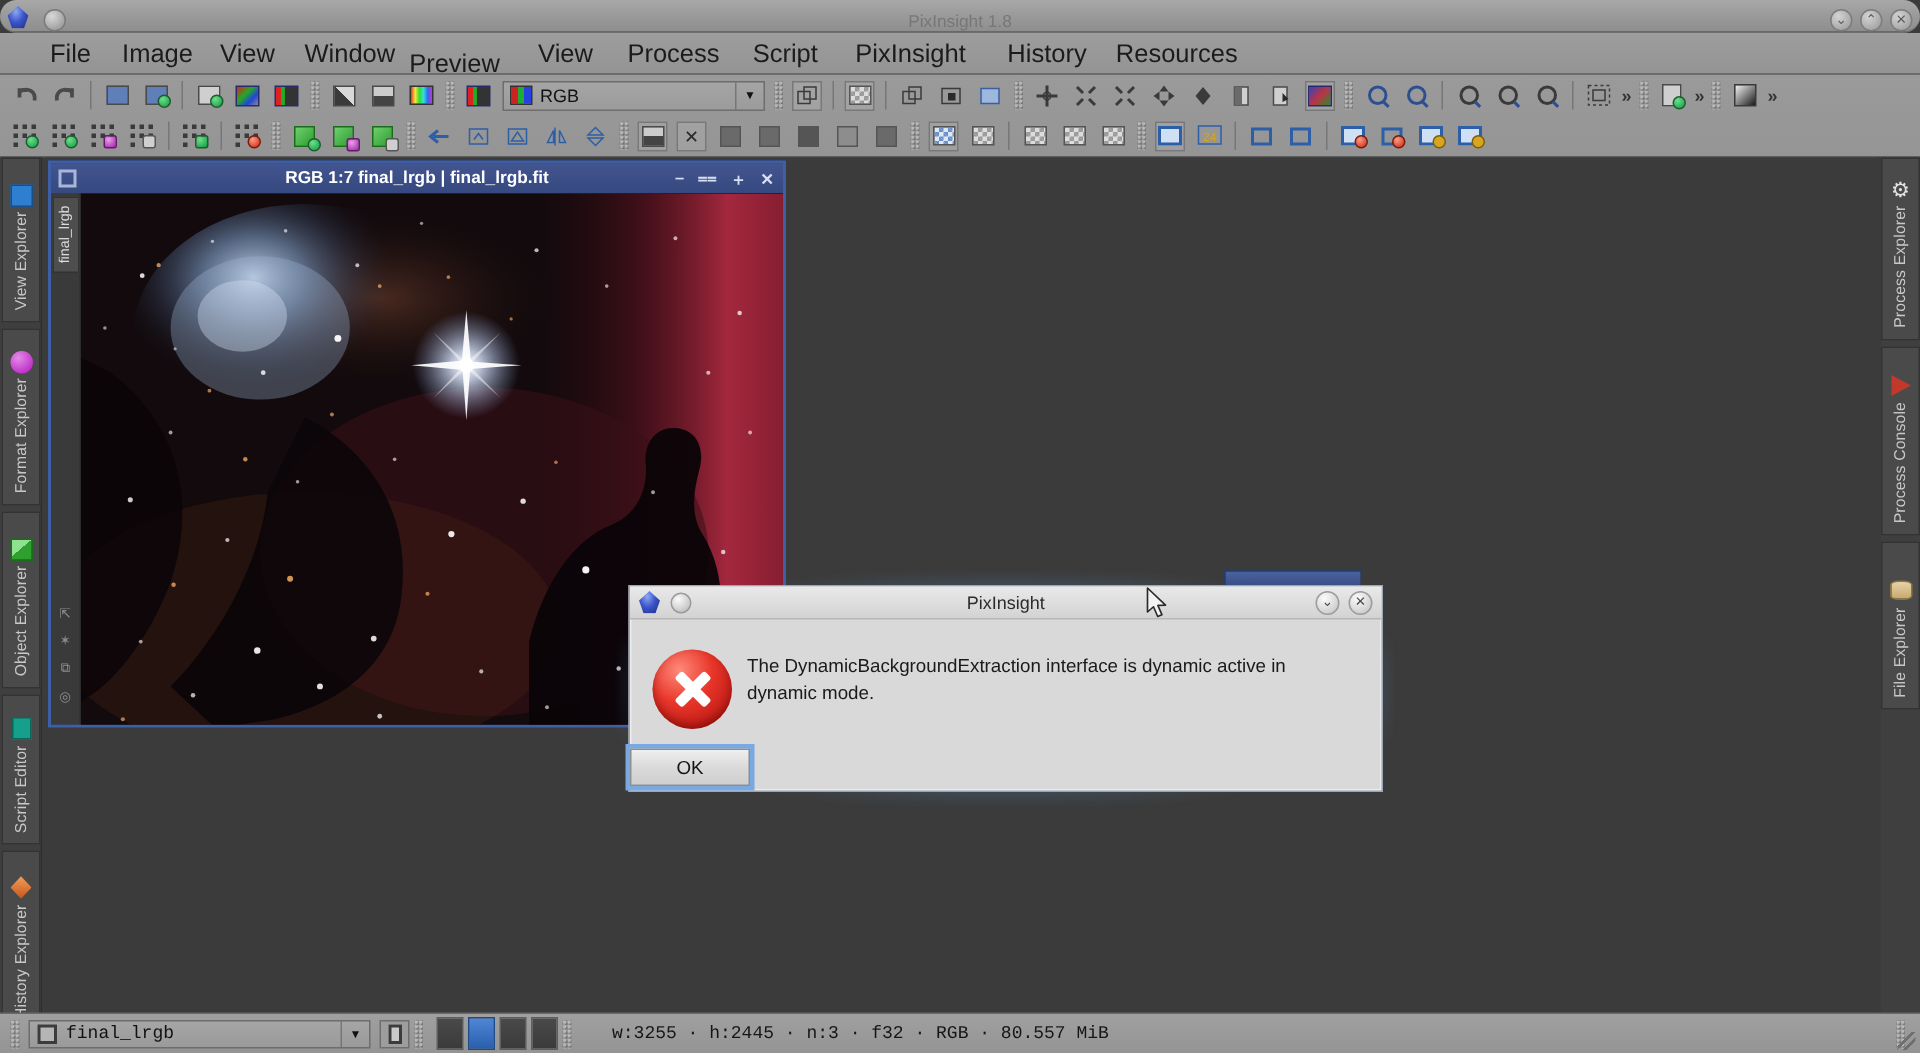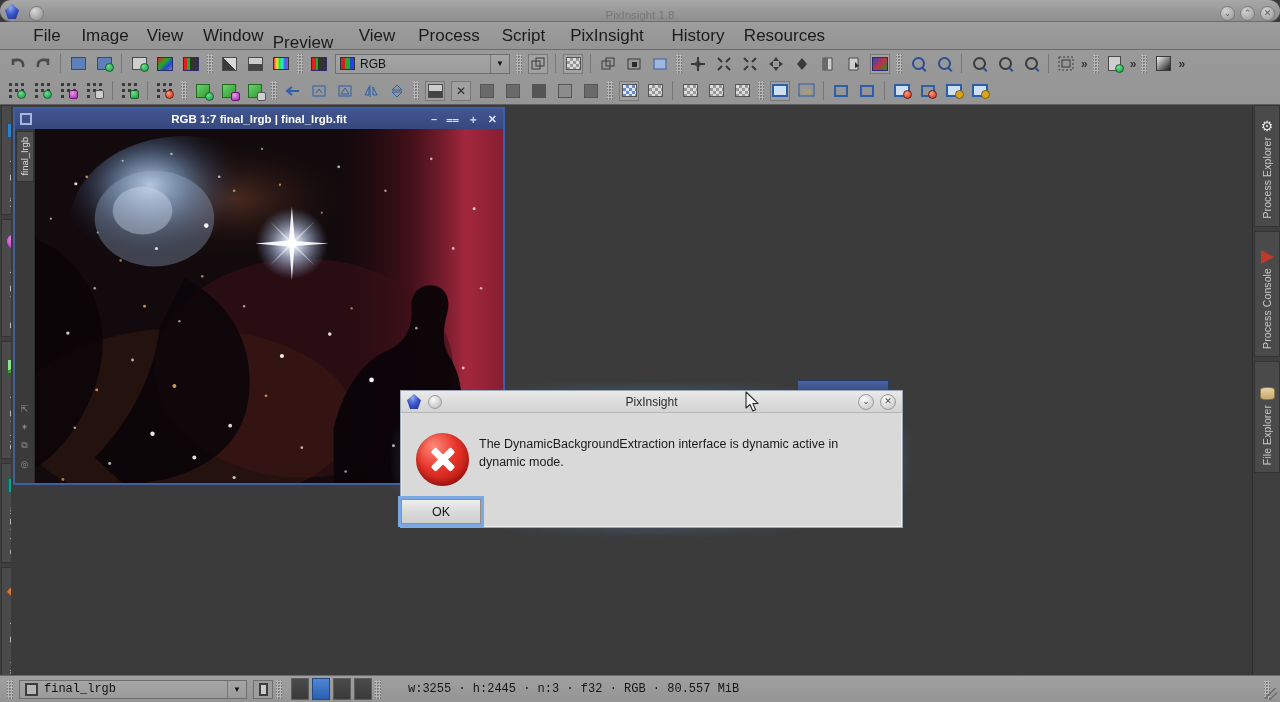--- a/index.html
+++ b/index.html
@@ -204,21 +204,21 @@
     background: linear-gradient(180deg,#f0a05a,#c9561c);
     clip-path: polygon(50% 0, 100% 50%, 50% 100%, 0 50%); }
   .ic-gear { font-size: 14px; color: #e2e2e2; line-height: 1; }
   .ic-redtri { width: 0; height: 0; border-left: 13px solid #c0392b;
     border-top: 7px solid transparent; border-bottom: 7px solid transparent; }
   .ic-cylinder { width: 15px; height: 13px; border-radius: 40% / 22%;
     background: linear-gradient(to bottom,#e7d2a8,#c6a96f); border: 1px solid #8d7541; }
 
   
   .workspace {
-    position: absolute; top: 105px; left: 11px;
+    position: absolute; top: 105px; left: 30px;
     width: 1224px; height: 570px;
     background: #3b3b3b;
   }
 
   
   .imgwin {
     position: absolute; left: 2px; top: 2px;
     width: 492px; height: 378px;
     border: 2px solid #3d5fa8;
     background: #2c3a5e;

